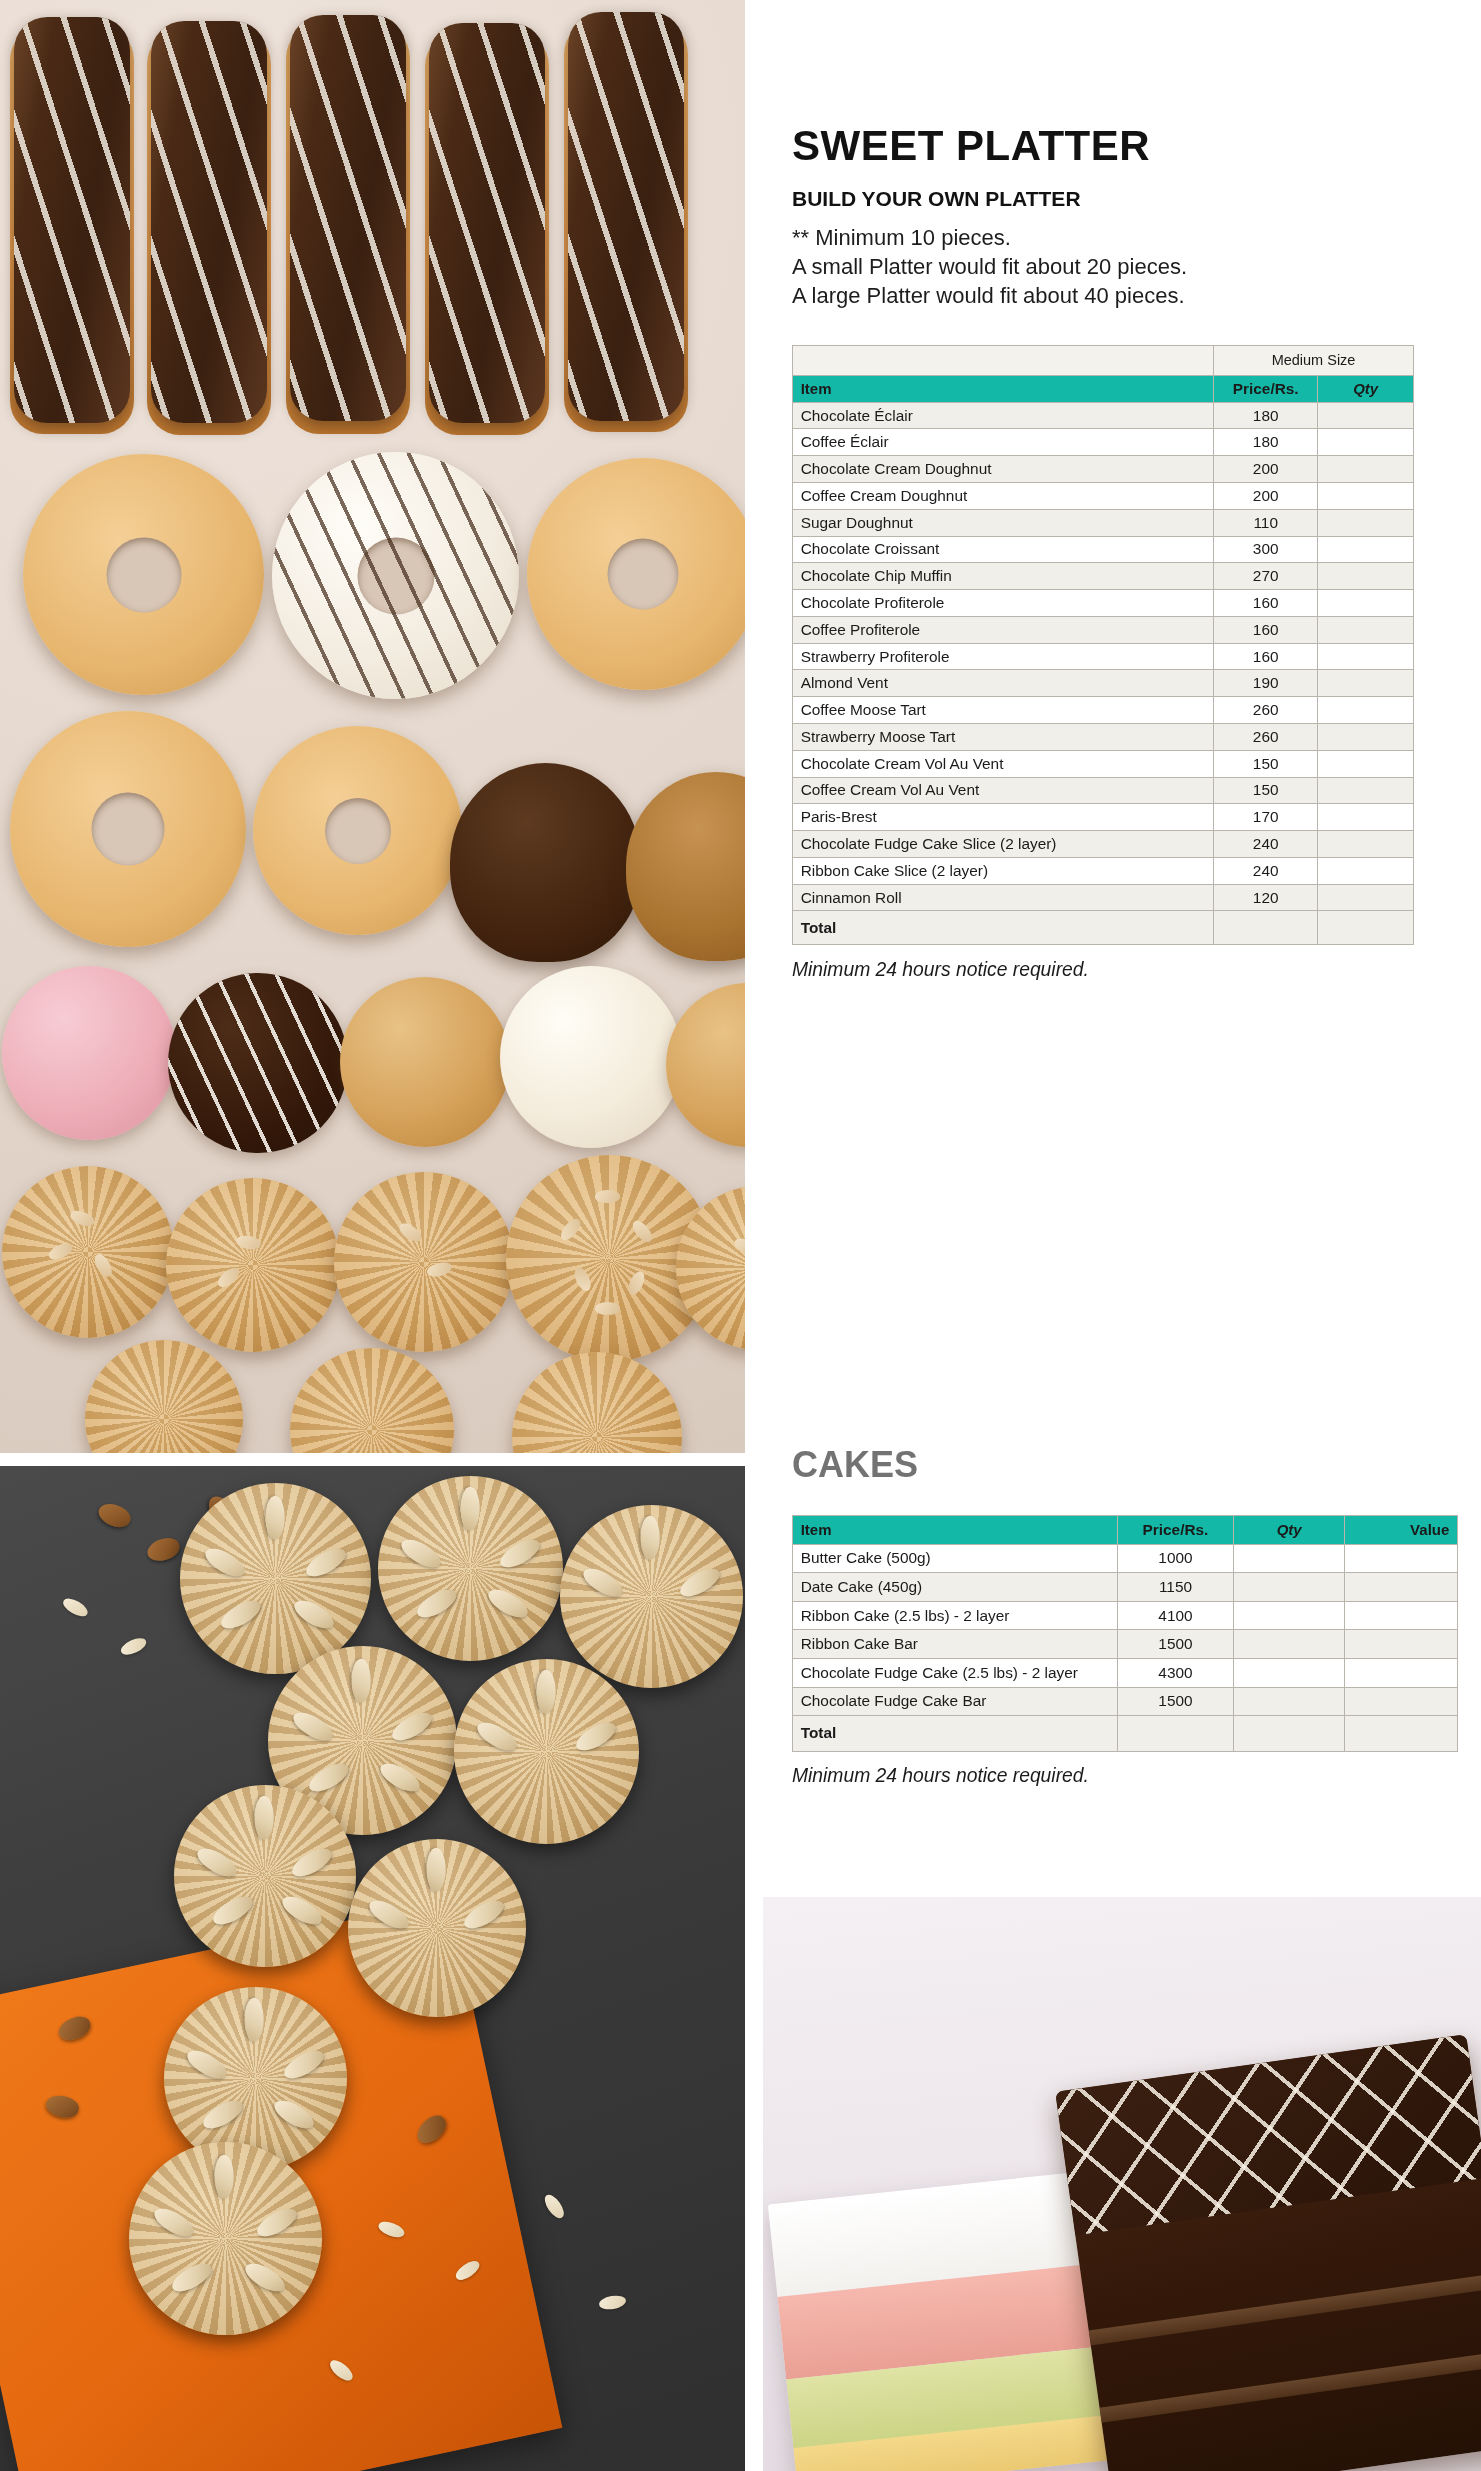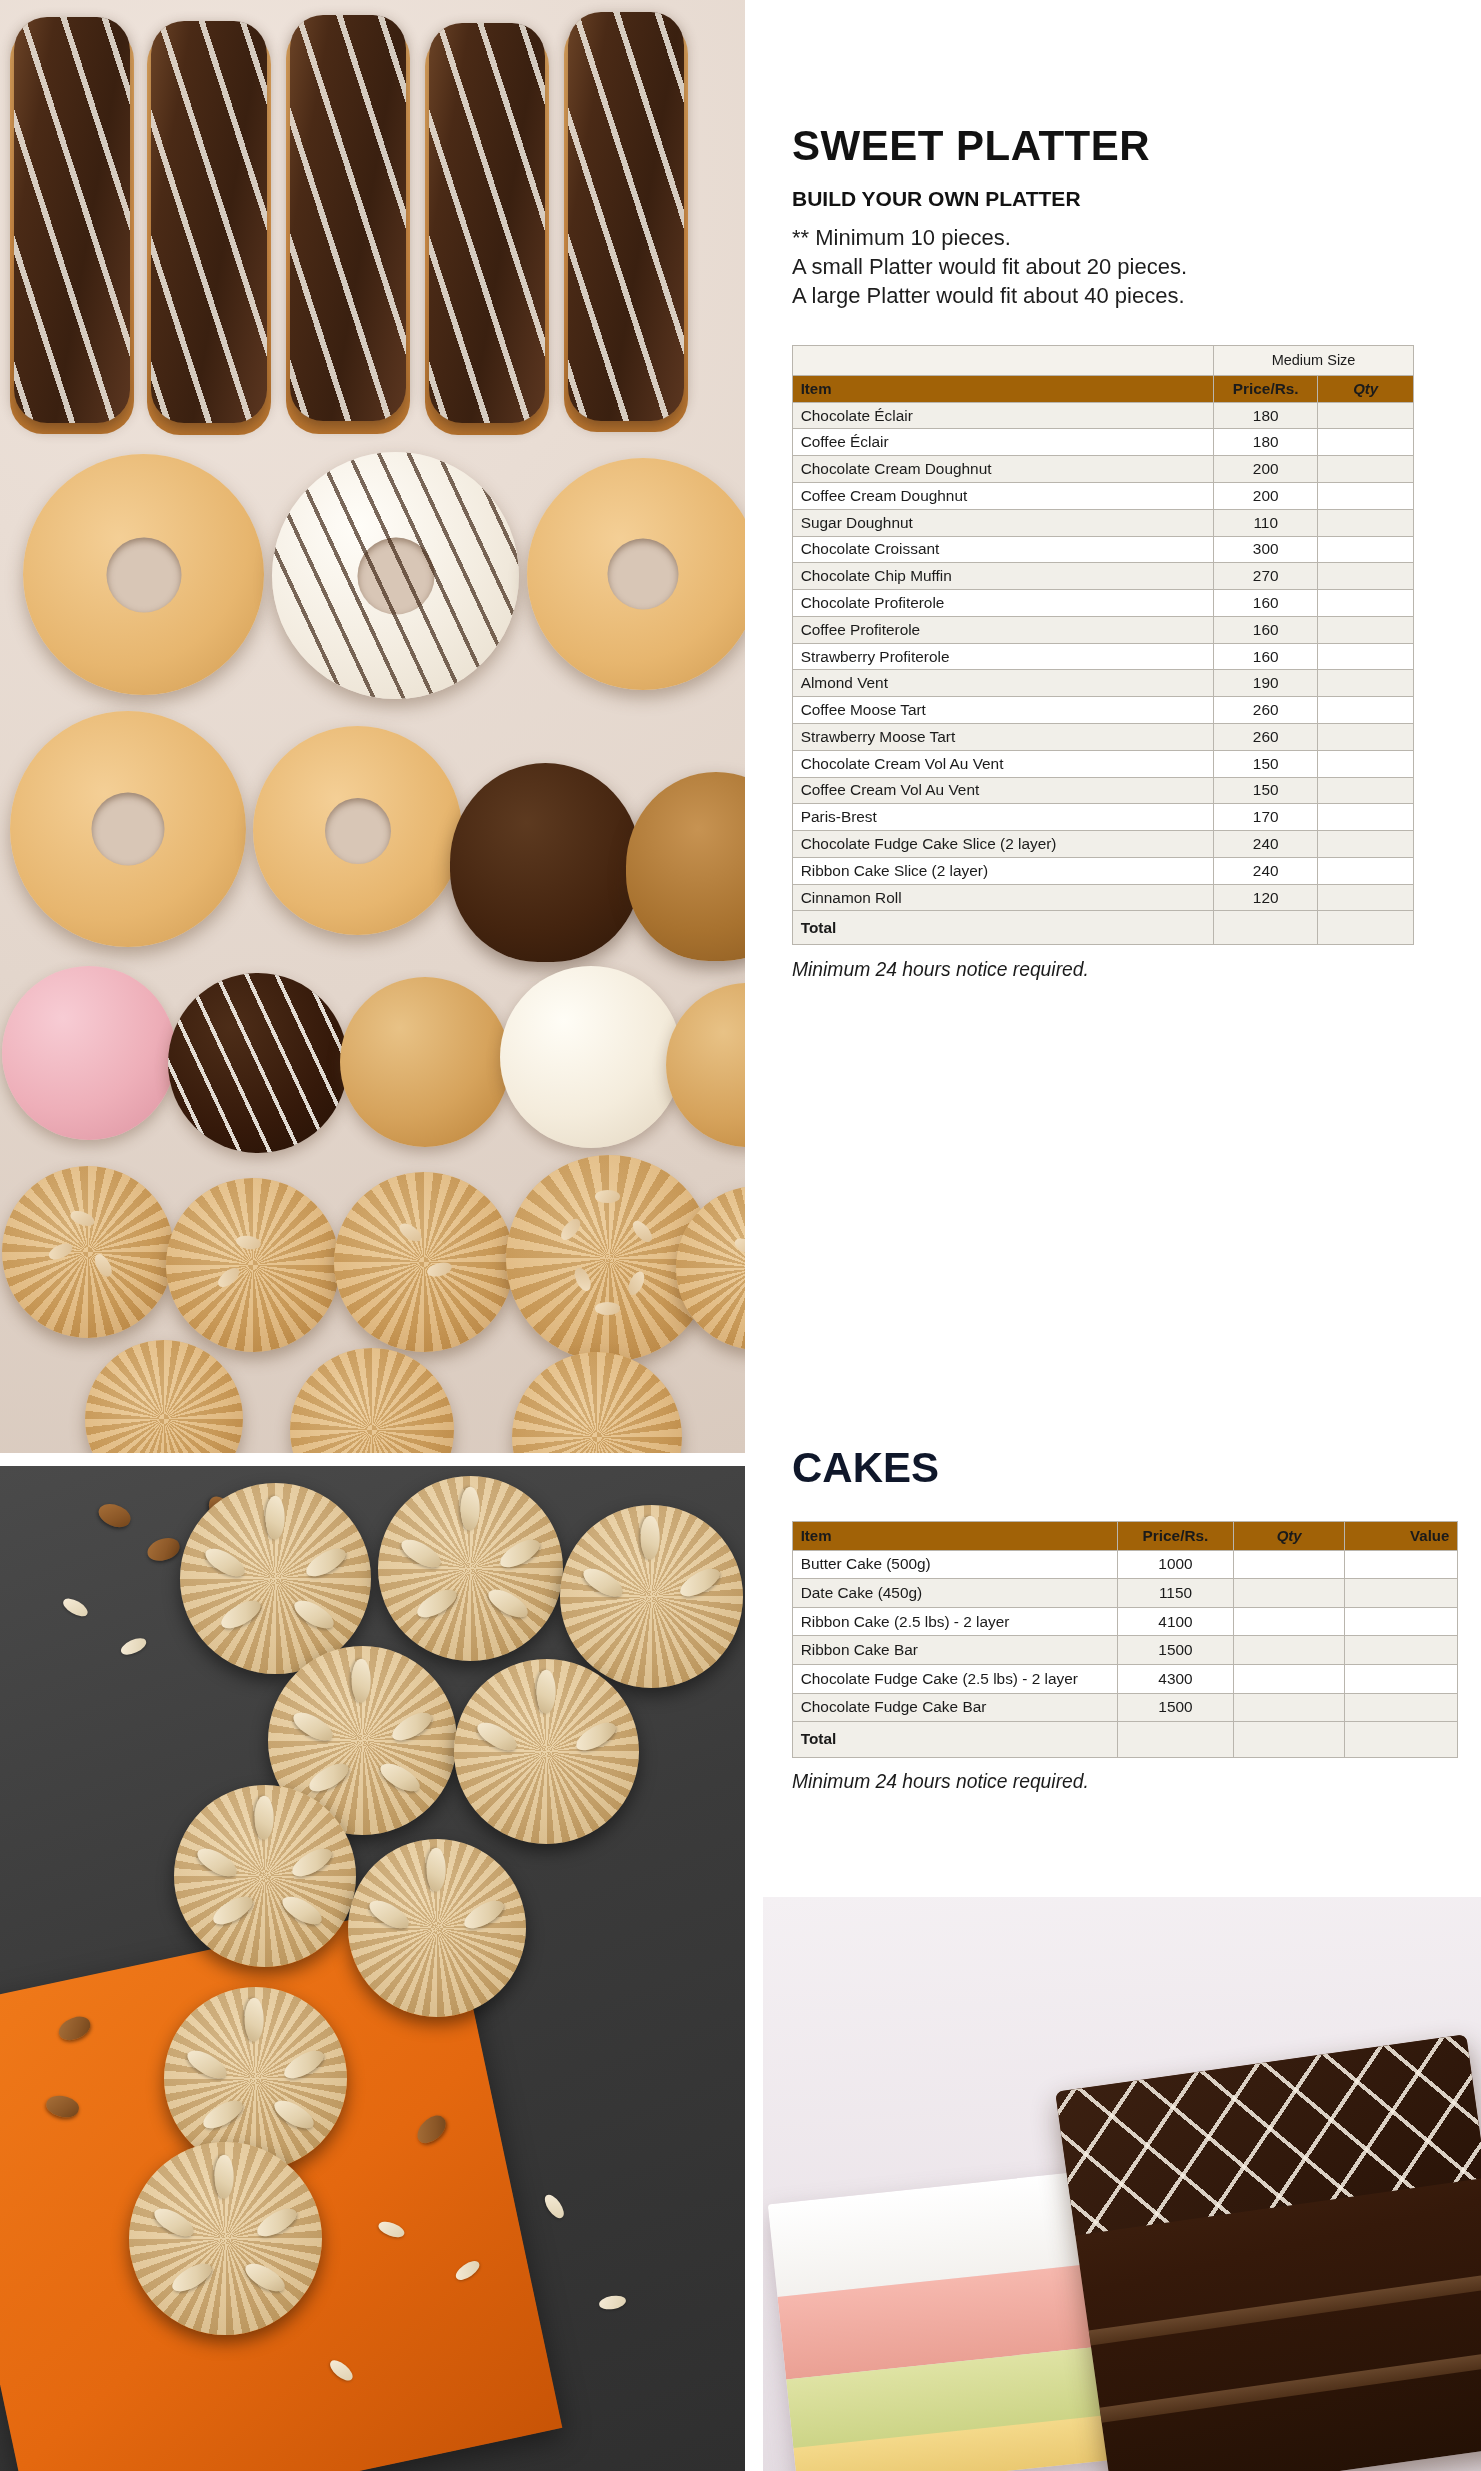--- a/index.html
+++ b/index.html
@@ -327,21 +327,21 @@
     border: 1px solid #b9b5ad;
     background: #f4f2ec;
     height: 21px;
   }
   .hdr-blank td.ms {
     text-align: center;
     font-size: 14.5px;
     color: #1b1b1b;
   }
   .hdr-row td {
-    background: #a16207;
+    background: #14b8a6;
     font-size: 15px;
     font-weight: bold;
     padding: 2.9px 7.7px;
   }
   .hdr-row td.c { text-align: center; }
   tr.alt td { background: #f1efe9; }
   tr.reg td { background: #ffffff; }
   td.item { width: 377px; }
   td.price {
     width: 81px;
@@ -358,24 +358,24 @@
     height: 25px;
   }
   .min-note {
     margin-top: 13.5px;
     font-style: italic;
     font-size: 19.3px;
     color: #1b1b1b;
   }
 
   .title-cakes {
-    font-size: 42px;
+    font-size: 36px;
     font-weight: bold;
     margin: 0;
-    color: #0f172a;
+    color: #737373;
   }
   .cakes-block {
     position: absolute;
     left: 792px;
     top: 1444px;
     width: 666px;
   }
   table.cakes {
     border-collapse: collapse;
     width: 666px;

